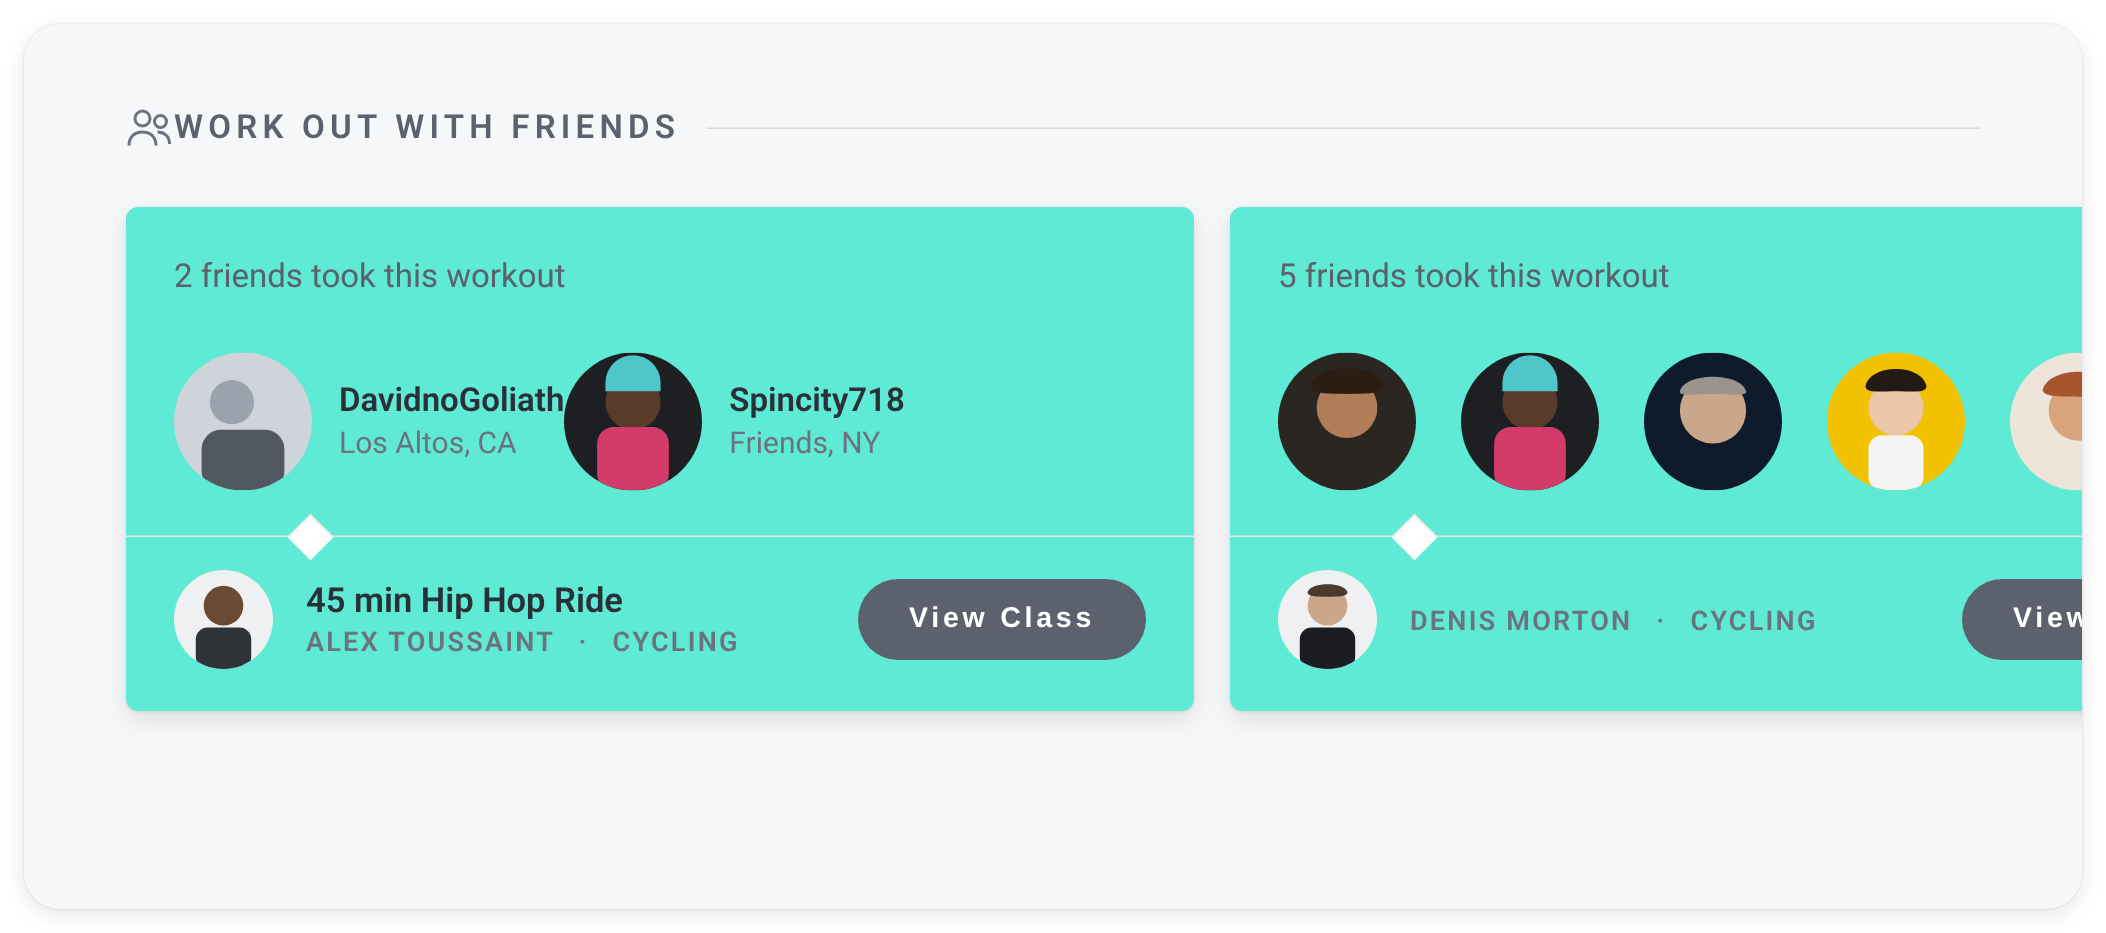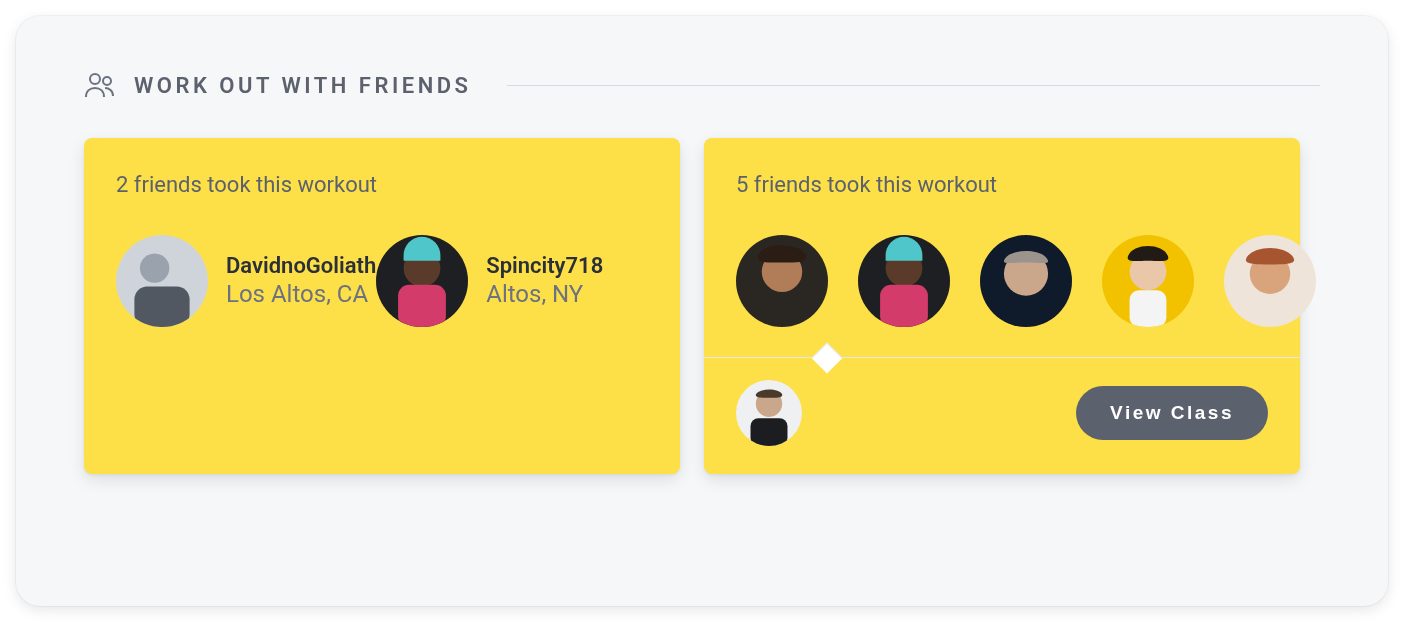--- a/index.html
+++ b/index.html
@@ -18,21 +18,20 @@
     background: #f6f7f9;
     border-radius: 24px;
     box-shadow: 0 4px 14px rgba(0,0,0,0.10), 0 0 0 1px rgba(0,0,0,0.04);
     padding: 56px 0 40px 0;
     overflow: hidden;
     position: relative;
   }
   .section-header {
     display: flex;
     align-items: center;
-    gap: 18px;
     padding: 0 68px;
   }
   .section-header .icon {
     color: #6c7280;
     display: inline-flex;
   }
   .section-header .title {
     color: #5b616d;
     font-size: 22px;
     font-weight: 600;
@@ -45,24 +44,24 @@
     background: #d7dade;
     margin-left: 18px;
   }
   .cards {
     display: flex;
     gap: 24px;
     padding: 40px 0 0 68px;
     width: 100%;
   }
   .card {
-    background: #fde047;
+    background: #5eead4;
     border-radius: 8px;
     box-shadow: 0 6px 16px rgba(0,0,0,0.10), 0 1px 3px rgba(0,0,0,0.06);
-    width: 596px;
+    width: 712px;
     flex-shrink: 0;
     display: flex;
     flex-direction: column;
     position: relative;
   }
   .card-body {
     padding: 34px 32px 30px 32px;
   }
   .friends-count {
     color: #5b616d;
@@ -91,21 +90,21 @@
   }
   .avatar svg { width: 100%; height: 100%; display:block; }
   .friend-text .name {
     color: #2b2f38;
     font-size: 22px;
     font-weight: 600;
     line-height: 1.25;
   }
   .friend-text .loc {
     color: #6c7280;
-    font-size: 24px;
+    font-size: 20px;
     line-height: 1.3;
   }
   .card-footer {
     border-top: 1px solid #e4e6ea;
     padding: 22px 32px 28px 32px;
     display: flex;
     align-items: center;
     gap: 22px;
     position: relative;
   }
@@ -200,24 +199,43 @@
             <span class="avatar">
               <svg viewBox="0 0 100 100">
                   <rect width="100" height="100" fill="#1d1f22"></rect>
                   <circle cx="50" cy="36" r="20" fill="#5a3b2a"></circle>
                   <path d="M30 22a20 20 0 0 1 40 0v6H30z" fill="#4fc6c9"></path>
                   <rect x="24" y="54" width="52" height="46" rx="12" fill="#d23b6a"></rect>
                 </svg>
             </span>
             <div class="friend-text">
               <div class="name">Spincity718</div>
-              <div class="loc">Altos, NY</div>
+              <div class="loc">Friends, NY</div>
             </div>
           </div>
         </div>
+      </div>
+      <div class="card-footer">
+        <span class="notch"></span>
+        <span class="instructor-av">
+          <svg viewBox="0 0 100 100">
+              <rect width="100" height="100" fill="#eef0f2"></rect>
+              <circle cx="50" cy="36" r="20" fill="#6b4a33"></circle>
+              <rect x="22" y="58" width="56" height="42" rx="12" fill="#2f3338"></rect>
+            </svg>
+        </span>
+        <div class="class-text">
+          <div class="class-title">45 min Hip Hop Ride</div>
+          <div class="class-meta">
+            <span>Alex Toussaint</span>
+            <span class="dot">·</span>
+            <span>Cycling</span>
+          </div>
+        </div>
+        <button class="view-btn">View Class</button>
       </div>
     </div>
 
     <div class="card">
       <div class="card-body">
         <div class="friends-count">5 friends took this workout</div>
         <div class="avatars-strip">
           <span class="avatar">
             <svg viewBox="0 0 100 100">
                 <rect width="100" height="100" fill="#2a2622"></rect>
@@ -261,19 +279,24 @@
         <span class="notch"></span>
         <span class="instructor-av">
           <svg viewBox="0 0 100 100">
               <rect width="100" height="100" fill="#eef0f2"></rect>
               <circle cx="50" cy="36" r="20" fill="#caa78a"></circle>
               <path d="M30 22c4-10 36-10 40 0 1 5-9 5-20 5s-21 0-20-5z" fill="#4a3a2b"></path>
               <rect x="22" y="58" width="56" height="42" rx="12" fill="#1b1d20"></rect>
             </svg>
         </span>
         <div class="class-text">
+          <div class="class-meta">
+            <span>Denis Morton</span>
+            <span class="dot">·</span>
+            <span>Cycling</span>
+          </div>
         </div>
         <button class="view-btn">View Class</button>
       </div>
     </div>
 
   </div>
 </div>
 
 </body></html>

